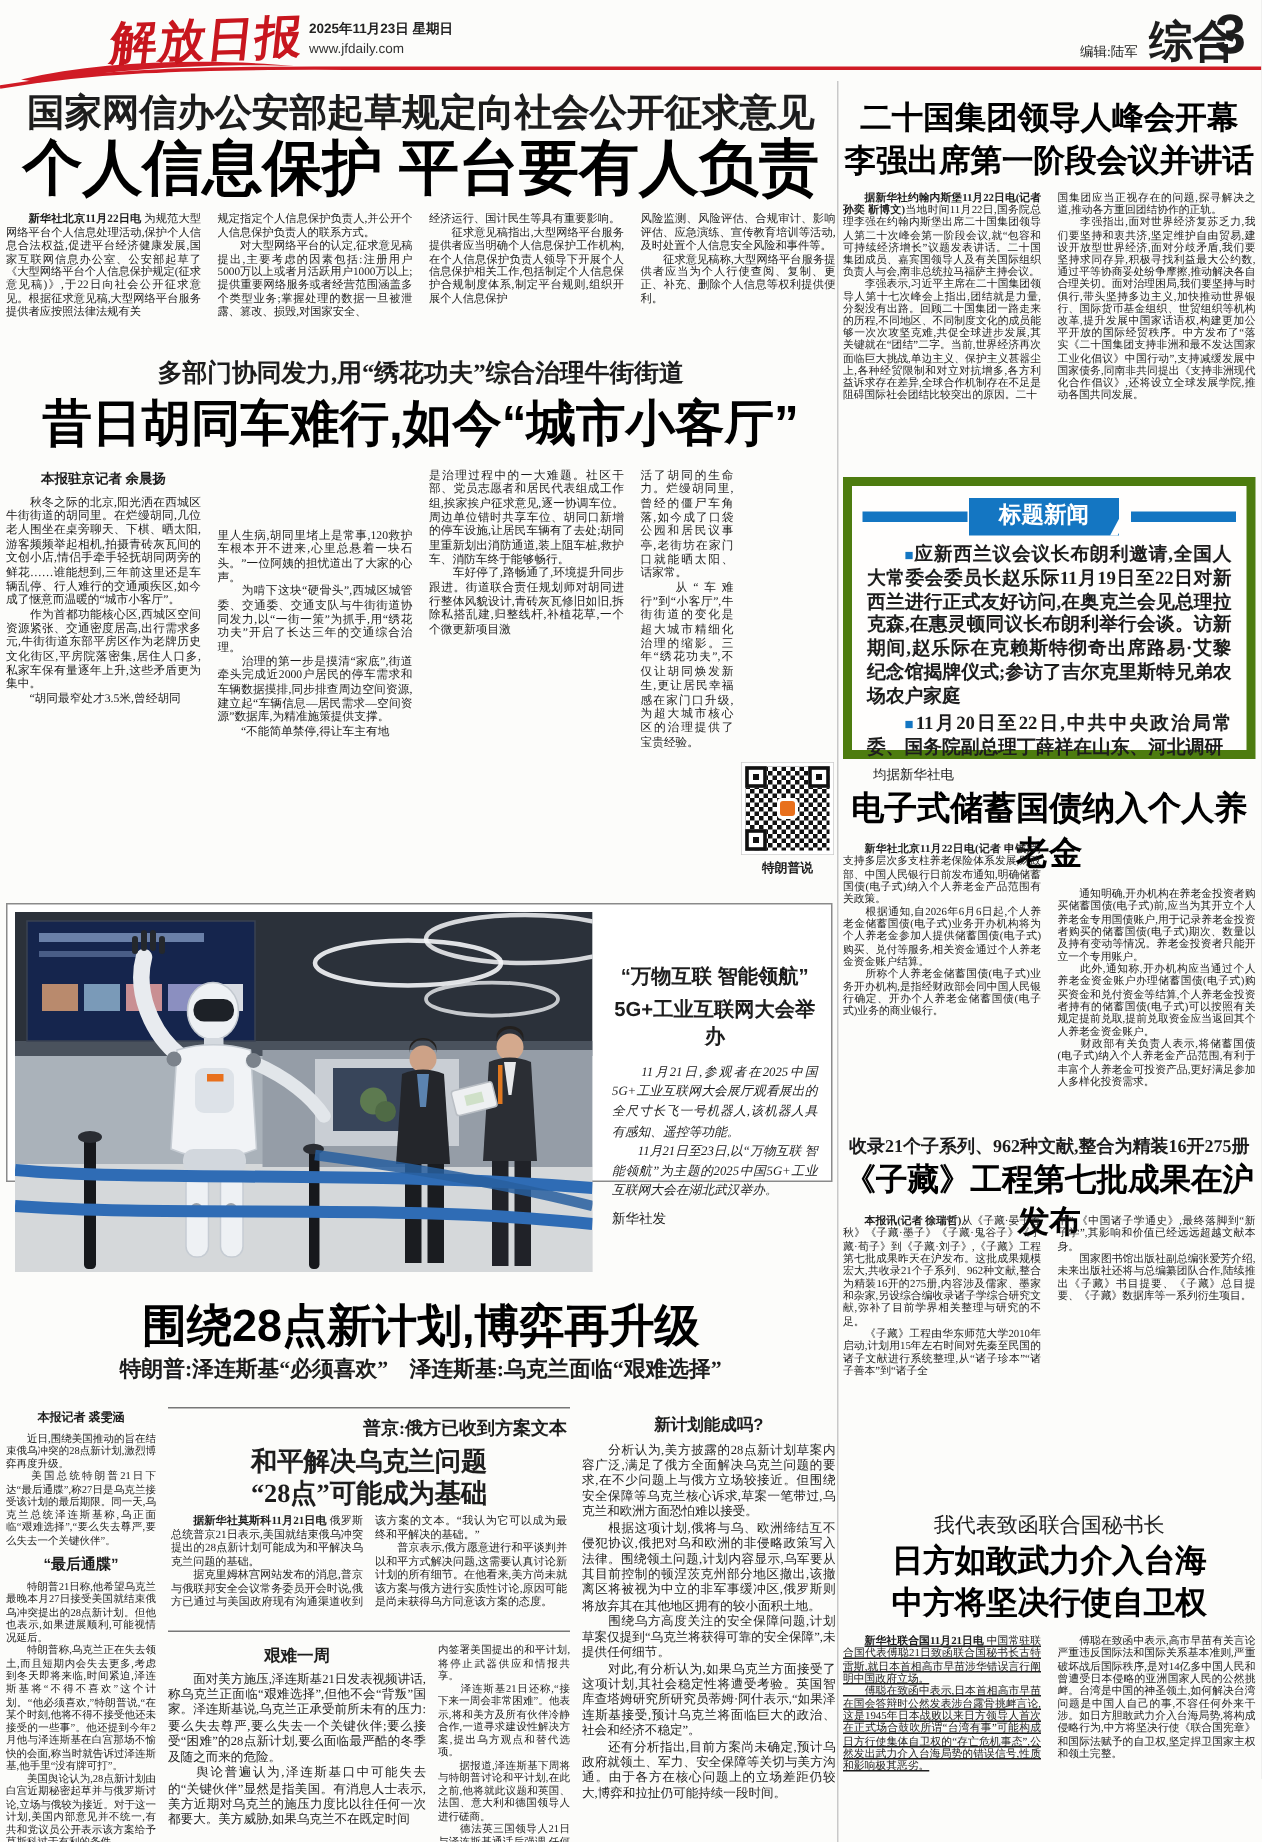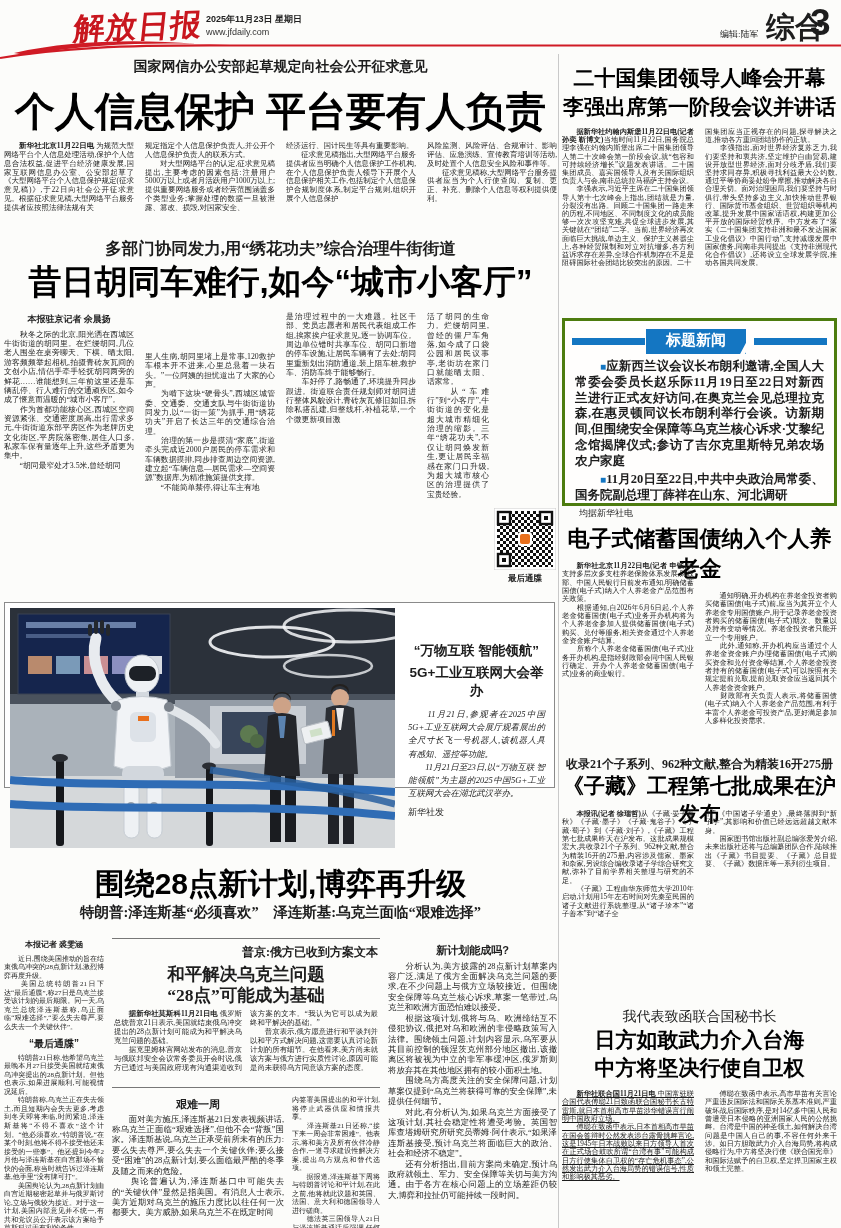--- a/index.html
+++ b/index.html
@@ -27,21 +27,21 @@
          font-family:"Liberation Sans",sans-serif;}
   .credit{text-align:left;font-size:9px;}
   
   .photobox{position:absolute;left:4px;top:602px;width:551px;height:186px;
             border:1px solid #8a8a8a;background:#fff;padding:5px;box-sizing:border-box;}
   .photocap-t{font-weight:bold;font-size:13.5px;text-align:center;
               font-family:"Liberation Sans",sans-serif;margin:4px 0;}
   .photocap-txt{font-size:8.5px;font-style:italic;line-height:1.55;text-align:justify;}
   
   .hnbox{position:absolute;left:562px;top:318px;width:275px;height:188px;
-         border:3px solid #4d7c0f;background:#fffefd;box-sizing:border-box;}
+         border:6px solid #4d7c0f;background:#fffefd;box-sizing:border-box;}
   .hn-banner{display:flex;align-items:center;height:26px;margin:7px 7px 1px;}
   .hn-bar{flex:1;height:7px;background:#1476c2;}
   .hn-label{background:#1476c2;color:#fff;font-weight:bold;font-size:15px;
             font-family:"Liberation Sans",sans-serif;padding:2px 20px 4px;margin:0 1px;}
   .hn-notch{width:5px;height:26px;background:#fffefd;transform:skewX(-28deg);margin-right:2px;}
   .hn-content{padding:4px 10px 0;font-weight:bold;font-size:12.5px;line-height:1.26;
               text-align:justify;}
   .hn-sq{color:#1476c2;font-size:10px;}
   .vrule{position:absolute;left:558px;top:54px;width:1px;height:1174px;background:#c9c9c9;}
   
@@ -68,21 +68,21 @@
     <div class="mast-date sans">2025年11月23日 星期日</div>
     <div class="mast-site sans">www.jfdaily.com</div>
     <div class="mast-editor">编辑:陆军</div>
     <div class="mast-section sans">综合</div>
     <div class="mast-page sans">3</div>
   </header>
 
   <div class="vrule"></div>
 
   <section>
-    <div class="kicker" style="left:4px;top:58px;width:553px;font-size:14px;">国家网信办公安部起草规定向社会公开征求意见</div>
+    <div class="kicker" style="left:4px;top:58px;width:553px;font-size:25px;">国家网信办公安部起草规定向社会公开征求意见</div>
     <div class="bighead sans" style="left:0;top:84px;width:561px;font-size:40px;">个人信息保护 平台要有人负责</div>
     <div class="col" style="left:4px;top:142px;width:130px;height:90px;font-size:7.5px;line-height:1.18;">
       <p class="para" style="text-indent:2em;"><b class="dl">新华社北京11月22日电</b><span class="flow"> 为规范大型网络平台个人信息处理活动,保护个人信息合法权益,促进平台经济健康发展,国家互联网信息办公室、公安部起草了《大型网络平台个人信息保护规定(征求意见稿)》,于22日向社会公开征求意见。根据征求意见稿,大型网络平台服务提供者应按照法律法规有关</span></p>
     </div>
     <div class="col flow" style="left:145px;top:142px;width:130px;height:90px;font-size:7.5px;line-height:1.18;">规定指定个人信息保护负责人,并公开个人信息保护负责人的联系方式。
 　　对大型网络平台的认定,征求意见稿提出,主要考虑的因素包括:注册用户5000万以上或者月活跃用户1000万以上;提供重要网络服务或者经营范围涵盖多个类型业务;掌握处理的数据一旦被泄露、篡改、损毁,对国家安全、</div>
     <div class="col flow" style="left:286px;top:142px;width:130px;height:90px;font-size:7.5px;line-height:1.18;">经济运行、国计民生等具有重要影响。
 　　征求意见稿指出,大型网络平台服务提供者应当明确个人信息保护工作机构,在个人信息保护负责人领导下开展个人信息保护相关工作,包括制定个人信息保护合规制度体系,制定平台规则,组织开展个人信息保护</div>
     <div class="col flow" style="left:427px;top:142px;width:130px;height:90px;font-size:7.5px;line-height:1.18;">风险监测、风险评估、合规审计、影响评估、应急演练、宣传教育培训等活动,及时处置个人信息安全风险和事件等。
 　　征求意见稿称,大型网络平台服务提供者应当为个人行使查阅、复制、更正、补充、删除个人信息等权利提供便利。</div>
@@ -119,21 +119,21 @@
             <rect x="8" y="8" width="4" height="4" fill="#111"></rect>
           <rect x="45" y="3" width="14" height="14" fill="#fff"></rect>
             <rect x="46" y="4" width="12" height="12" fill="none" stroke="#111" stroke-width="2.4"></rect>
             <rect x="50" y="8" width="4" height="4" fill="#111"></rect>
           <rect x="3" y="45" width="14" height="14" fill="#fff"></rect>
             <rect x="4" y="46" width="12" height="12" fill="none" stroke="#111" stroke-width="2.4"></rect>
             <rect x="8" y="50" width="4" height="4" fill="#111"></rect>
           <rect x="24" y="24" width="14" height="14" rx="3" fill="#fff"></rect>
           <rect x="26" y="26" width="10" height="10" rx="2" fill="#e8701d"></rect>
         </svg>
-        <div class="qrlabel sans">最后通牒</div>
+        <div class="qrlabel sans">特朗普说</div>
       </div>
       <div class="flow">活了胡同的生命力。烂缦胡同里,曾经的僵尸车角落,如今成了口袋公园和居民议事亭,老街坊在家门口就能晒太阳、话家常。
 　　从“车难行”到“小客厅”,牛街街道的变化是超大城市精细化治理的缩影。三年“绣花功夫”,不仅让胡同焕发新生,更让居民幸福感在家门口升级,为超大城市核心区的治理提供了宝贵经验。</div>
     </div>
   </section>
 
   <div class="photobox">
     <svg width="385" height="240" style="float:left;">
       <rect width="385" height="240" fill="#aab2ba"></rect>
       <rect width="385" height="92" fill="#2b313a"></rect>
@@ -271,21 +271,21 @@
   </section>
 
   <div class="hnbox">
     <div class="hn-banner">
       <div class="hn-bar"></div>
       <div class="hn-label">标题新闻</div>
       <div class="hn-notch"></div>
       <div class="hn-bar"></div>
     </div>
     <div class="hn-content">
-      <p class="para" style="margin:0 0 3px;"><span class="hn-sq">■</span><span>应新西兰议会议长布朗利邀请,全国人大常委会委员长赵乐际11月19日至22日对新西兰进行正式友好访问,在奥克兰会见总理拉克森,在惠灵顿同议长布朗利举行会谈。访新期间,但围绕安全保障等乌克兰核心诉求·艾黎纪念馆揭牌仪式;参访了吉尔克里斯特兄弟农场农户家庭</span></p>
+      <p class="para" style="margin:0 0 3px;"><span class="hn-sq">■</span><span>应新西兰议会议长布朗利邀请,全国人大常委会委员长赵乐际11月19日至22日对新西兰进行正式友好访问,在奥克兰会见总理拉克森,在惠灵顿同议长布朗利举行会谈。访新期间,赵乐际在克赖斯特彻奇出席路易·艾黎纪念馆揭牌仪式;参访了吉尔克里斯特兄弟农场农户家庭</span></p>
       <p class="para" style="margin:0;"><span class="hn-sq">■</span><span>11月20日至22日,中共中央政治局常委、国务院副总理丁薛祥在山东、河北调研</span></p>
     </div>
     <div class="credit" style="padding:3px 14px 0;">均据新华社电</div>
   </div>
 
   <section>
     <div class="bighead" style="left:562px;top:524px;width:275px;font-size:22px;">电子式储蓄国债纳入个人养老金</div>
     <div class="col" style="left:562px;top:562px;width:132px;height:188px;font-size:7.2px;line-height:1.16;">
       <p class="para"><b class="dl">新华社北京11月22日电(记者 申铖)</b><span class="flow">为支持多层次多支柱养老保险体系发展,财政部、中国人民银行日前发布通知,明确储蓄国债(电子式)纳入个人养老金产品范围有关政策。
 　　根据通知,自2026年6月6日起,个人养老金储蓄国债(电子式)业务开办机构将为个人养老金参加人提供储蓄国债(电子式)购买、兑付等服务,相关资金通过个人养老金资金账户结算。

